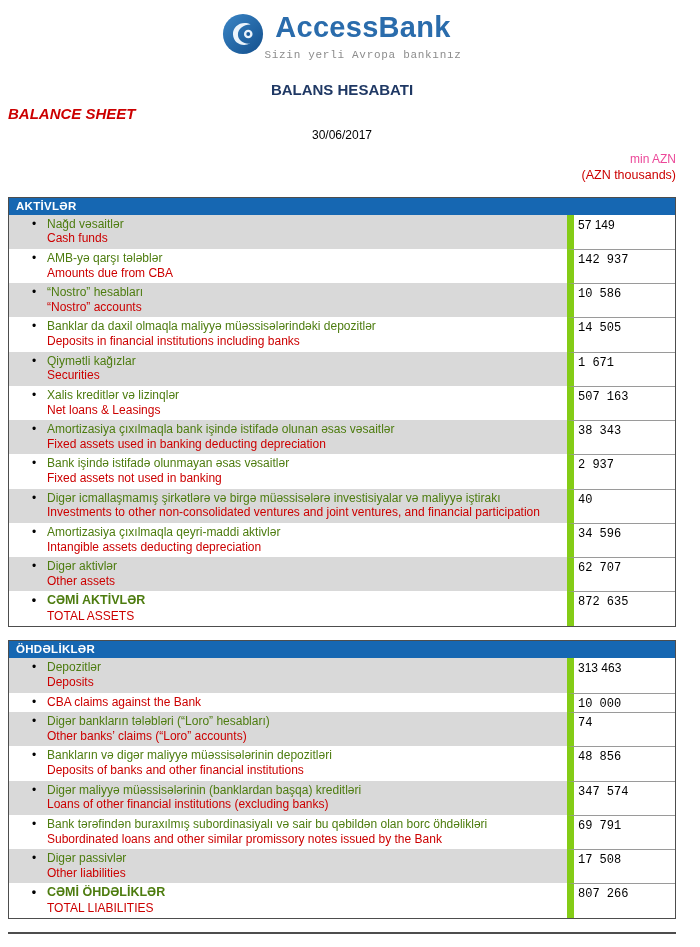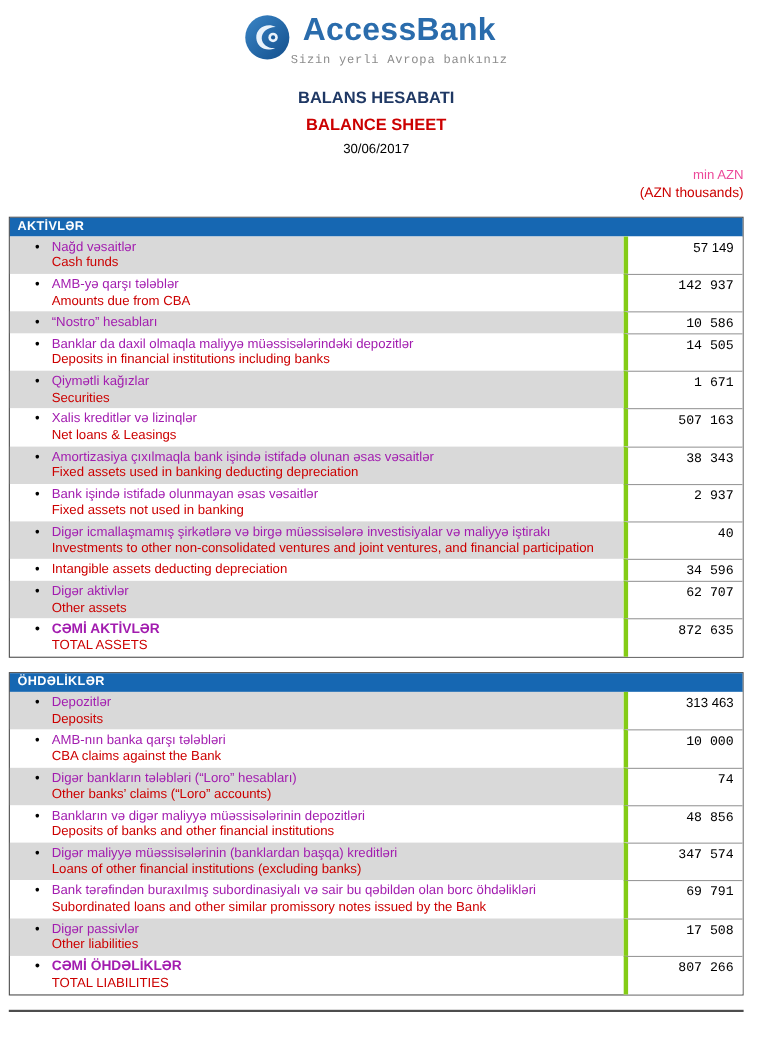--- a/index.html
+++ b/index.html
@@ -41,25 +41,25 @@
   }
   
   .title-az {
     text-align: center;
     color: var(--title_navy, #1F3864);
     font-weight: bold;
     font-size: 15px;
     margin-top: 20px;
   }
   .title-en {
-    text-align: center;
     color: var(--red, #CC0000);
     font-weight: bold;
     font-size: 15px;
     margin-top: 7px;
+    font-style: italic;
   }
   .report-date {
     text-align: center;
     font-size: 12px;
     margin-top: 6px;
   }
   
   .units { text-align: right; font-size: 12px; margin-top: 10px; line-height: 1.3; }
   .units .u-az { color: #ec4899; }
   .units .u-en { color: var(--red, #CC0000); font-size: 12.5px; }
@@ -85,27 +85,27 @@
     padding: 2px 6px 3px 12px;
   }
   .bullet {
     width: 26px;
     flex: 0 0 26px;
     text-align: center;
     font-size: 12px;
     line-height: 1.22;
   }
   .labels { flex: 1 1 auto; }
-  .lbl-az { font-size: 12px; color: #a21caf; line-height: 1.22; }
+  .lbl-az { font-size: 12px; color: #4d7c0f; line-height: 1.22; }
   .lbl-en { font-size: 12px; color: var(--red, #CC0000); line-height: 1.22; }
   .cell-value {
     flex: 0 0 108px;
     width: 108px;
-    border-left: 4px solid #84cc16;
-    text-align: right;
+    border-left: 7px solid #84cc16;
+    text-align: left;
     padding: 3px 8px 0 4px;
     font-size: 12px;
     background: #fff;
   }
   .row + .row .cell-value { border-top: 1px solid #9a9a9a; font-family: Liberation Mono, monospace; }
   .row.total .lbl-az, .row.total .bullet { font-weight: bold; font-size: 12.5px; }
 </style>
 </head>
 <body>
 
@@ -165,20 +165,21 @@
       </span>
     </div>
     <div class="cell-value">142 937</div>
   </div>
 
   <div class="row shaded">
     <div class="cell-label">
       <span class="bullet">•</span>
       <span class="labels">
         <span class="lbl-az" style="display:block">“Nostro” hesabları</span>
+        <span class="lbl-en" style="display:block">“Nostro” accounts</span>
       </span>
     </div>
     <div class="cell-value">10 586</div>
   </div>
 
   <div class="row">
     <div class="cell-label">
       <span class="bullet">•</span>
       <span class="labels">
         <span class="lbl-az" style="display:block">Banklar da daxil olmaqla maliyyə müəssisələrindəki depozitlər</span>
@@ -240,20 +241,21 @@
         <span class="lbl-en" style="display:block">Investments to other non-consolidated ventures and joint ventures, and financial participation</span>
       </span>
     </div>
     <div class="cell-value">40</div>
   </div>
 
   <div class="row">
     <div class="cell-label">
       <span class="bullet">•</span>
       <span class="labels">
+        <span class="lbl-az" style="display:block">Amortizasiya çıxılmaqla qeyri-maddi aktivlər</span>
         <span class="lbl-en" style="display:block">Intangible assets deducting depreciation</span>
       </span>
     </div>
     <div class="cell-value">34 596</div>
   </div>
 
   <div class="row shaded">
     <div class="cell-label">
       <span class="bullet">•</span>
       <span class="labels">
@@ -288,21 +290,20 @@
         <span class="lbl-en" style="display:block">Deposits</span>
       </span>
     </div>
     <div class="cell-value">313 463</div>
   </div>
 
   <div class="row">
     <div class="cell-label">
       <span class="bullet">•</span>
       <span class="labels">
-        <span class="lbl-az" style="display:block">AMB-nın banka qarşı tələbləri</span>
         <span class="lbl-en" style="display:block">CBA claims against the Bank</span>
       </span>
     </div>
     <div class="cell-value">10 000</div>
   </div>
 
   <div class="row shaded">
     <div class="cell-label">
       <span class="bullet">•</span>
       <span class="labels">

